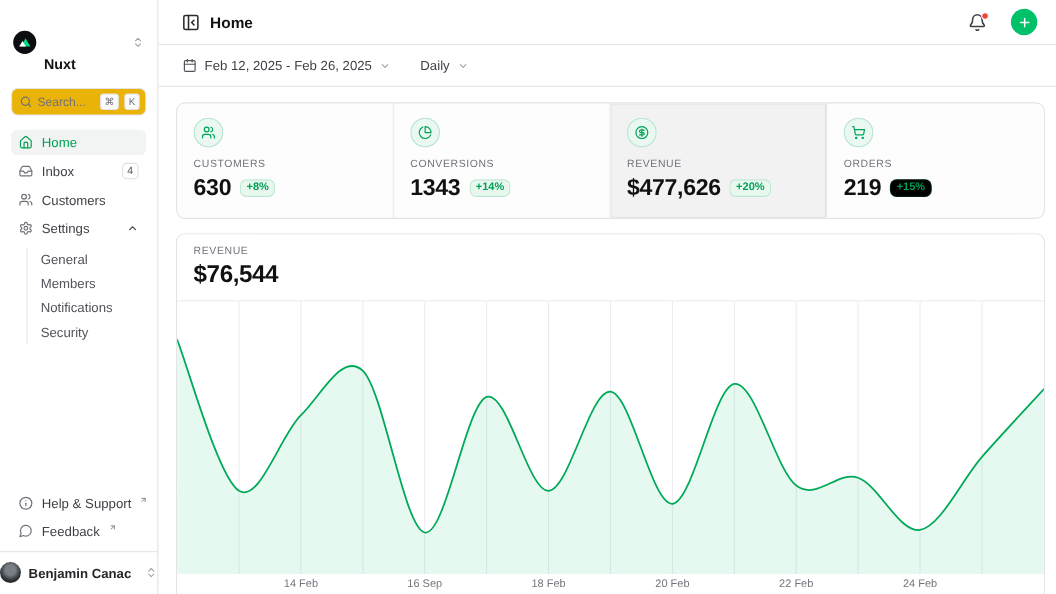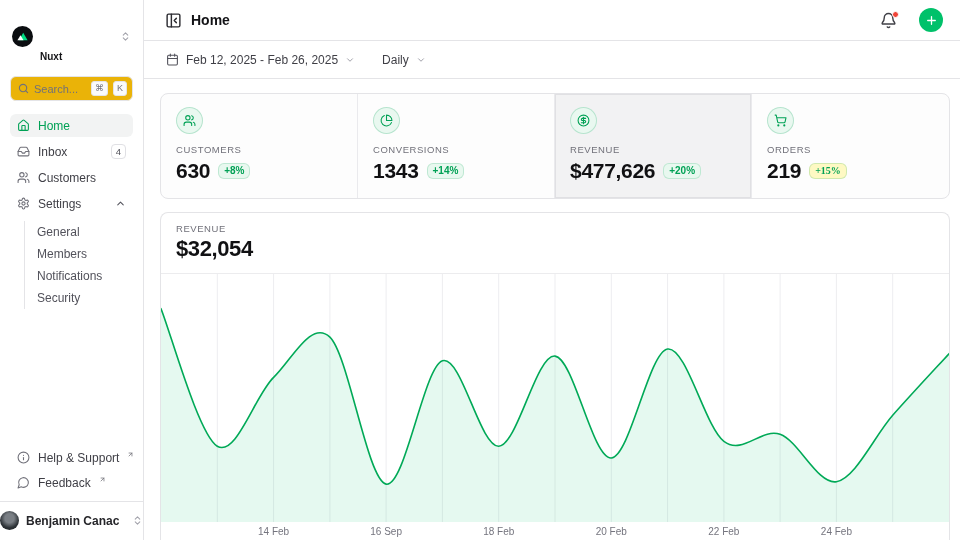--- a/index.html
+++ b/index.html
@@ -5,21 +5,21 @@
   * { margin:0; padding:0; box-sizing:border-box; }
   html,body { width:960px; height:540px; }
   body { font-family:"Liberation Sans","DejaVu Sans",sans-serif; background:#fff; color:#18181b; overflow:hidden; }
   svg { display:block; }
   .app { display:flex; width:960px; height:540px; }
 
   
   .sidebar { width:144px; min-width:144px; border-right:1px solid #e4e4e7; display:flex; flex-direction:column; padding:10px 10px 0; background:#fff; }
   .logo-row { display:flex; align-items:center; gap:7px; padding:1px 2px 0; }
   .logo-badge { width:21px; height:21px; border-radius:50%; background:#0b0d10; display:flex; align-items:center; justify-content:center; flex:none; }
-  .brand-name { font-size:10px; font-weight:700; flex:1; color:#131316;margin-top:40px; }
+  .brand-name { font-size:13px; font-weight:700; flex:1; color:#131316;margin-top:40px; }
   .selector-icon { color:#a1a1aa; display:flex; cursor:pointer; }
 
   .search-box { margin-top:14px; height:25px; border:1px solid #e4e4e7; border-radius:6px; display:flex; align-items:center; gap:5px; padding:0 5px 0 7px; background:#eab308; cursor:text; }
   .search-box .icon { color:#71717a; display:flex; flex:none; }
   .search-box input { border:0; outline:0; width:100%; min-width:0; font-size:11px; color:#3f3f46; background:transparent; font-family:inherit; }
   .search-box input::placeholder { color:#71717a; }
   .kbd { font-size:9px; color:#71717a; border:1px solid #e4e4e7; border-radius:3px; padding:2px 3px; background:#fafafa; line-height:1; flex:none; }
 
   .nav { margin-top:13px; display:flex; flex-direction:column; gap:3px; }
   .nav-item { display:flex; align-items:center; gap:8px; height:23px; padding:0 7px; border-radius:6px; font-size:12px; font-weight:500; color:#3f3f46; cursor:pointer; }
@@ -327,29 +327,29 @@
           <div class="stat-icon-wrap" style="background: rgb(233, 248, 240); box-shadow: rgba(0, 161, 85, 0.22) 0px 0px 0px 1px inset; color: rgb(0, 161, 85);">
             <svg width="13" height="13" viewBox="0 0 24 24" fill="none" stroke="currentColor" stroke-width="2" stroke-linecap="round" stroke-linejoin="round">
                 <circle cx="8" cy="21" r="1"></circle>
                 <circle cx="19" cy="21" r="1"></circle>
                 <path d="M2.05 2.05h2l2.66 12.42a2 2 0 0 0 2 1.58h9.78a2 2 0 0 0 1.95-1.57l1.65-7.43H5.12"></path>
               </svg>
           </div>
           <div class="stat-label">ORDERS</div>
           <div class="stat-value-row">
             <span class="stat-value">219</span>
-            <span class="delta-badge" style="background: #fef9c3; color: rgb(0, 161, 85); box-shadow: rgba(0, 161, 85, 0.18) 0px 0px 0px 1px inset; font-family: Liberation Serif, serif;">+15%</span>
+            <span class="delta-badge" style="background: #000000; color: rgb(0, 161, 85); box-shadow: rgba(0, 161, 85, 0.18) 0px 0px 0px 1px inset;">+15%</span>
           </div>
         </div>
       </div>
 
       <div class="chart-card">
         <div class="chart-head">
           <div class="chart-label">REVENUE</div>
-          <div class="chart-value">$32,054</div>
+          <div class="chart-value">$76,544</div>
         </div>
         <div class="plot-wrap">
           <svg preserveAspectRatio="none" viewBox="0 0 788 248">
               <line x1="56.3" y1="0" x2="56.3" y2="248" stroke="#ededf0" stroke-width="1"></line>
               <line x1="112.6" y1="0" x2="112.6" y2="248" stroke="#ededf0" stroke-width="1"></line>
               <line x1="168.9" y1="0" x2="168.9" y2="248" stroke="#ededf0" stroke-width="1"></line>
               <line x1="225.1" y1="0" x2="225.1" y2="248" stroke="#ededf0" stroke-width="1"></line>
               <line x1="281.4" y1="0" x2="281.4" y2="248" stroke="#ededf0" stroke-width="1"></line>
               <line x1="337.7" y1="0" x2="337.7" y2="248" stroke="#ededf0" stroke-width="1"></line>
               <line x1="394.0" y1="0" x2="394.0" y2="248" stroke="#ededf0" stroke-width="1"></line>

